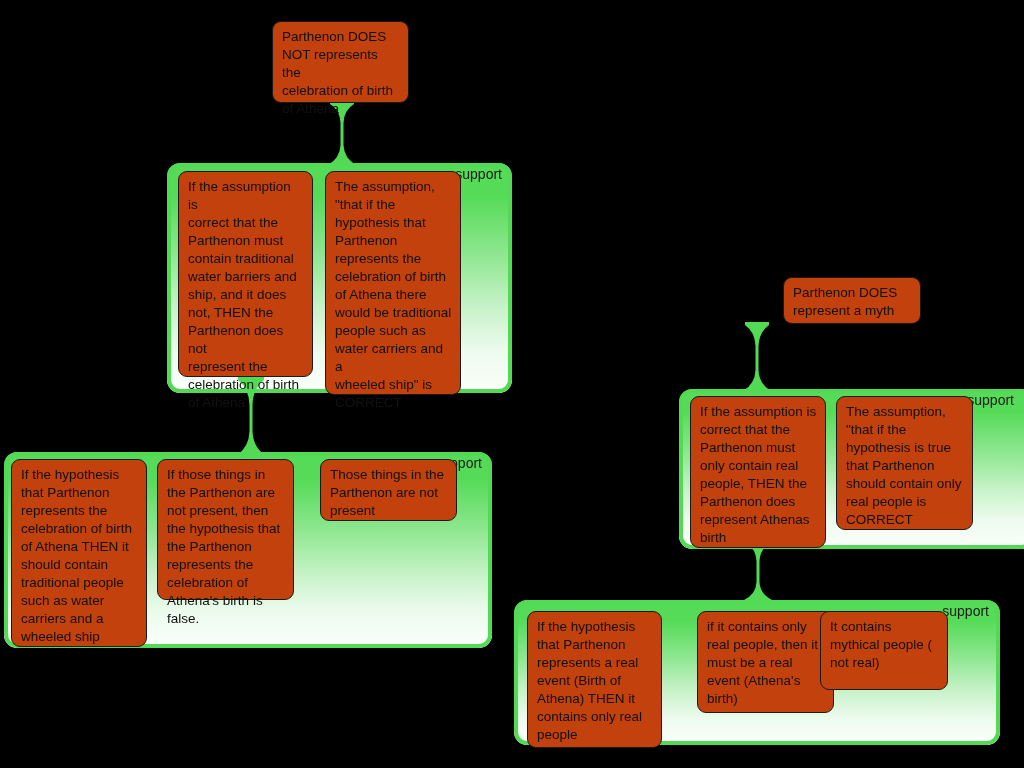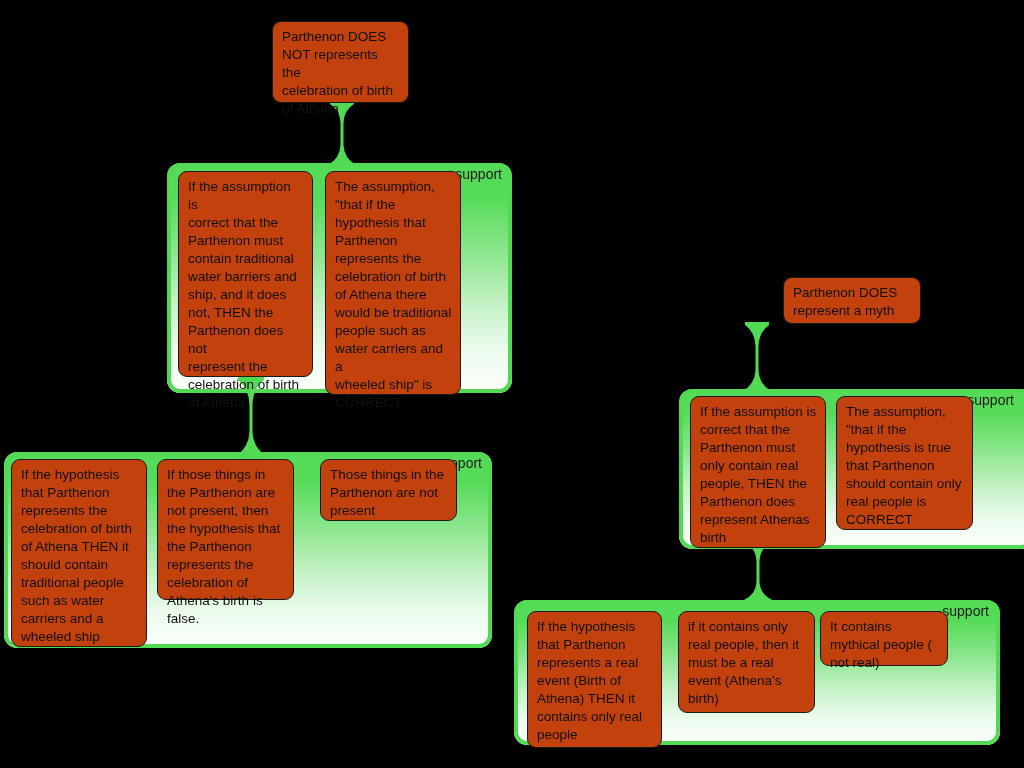--- a/index.html
+++ b/index.html
@@ -189,22 +189,22 @@
   <div class="panel" style="left:514px; top:600px; width:486px; height:145px;">
     <span class="panel-label" style="right:11px;">support</span>
   </div>
   <div class="node" style="left:527px; top:611px; width:135px; height:137px;">If the hypothesis
 that Parthenon
 represents a real
 event (Birth of
 Athena) THEN it
 contains only real
 people</div>
-  <div class="node" style="left:678px; top:611px; width:137px; height:102px;">if it contains only
+  <div class="node" style="left:697px; top:611px; width:137px; height:102px;">if it contains only
 real people, then it
 must be a real
 event (Athena's
 birth)</div>
-  <div class="node" style="left:820px; top:611px; width:128px; height:55px;">It contains
+  <div class="node" style="left:820px; top:611px; width:128px; height:79px;">It contains
 mythical  people (
 not real)</div>
 
 </div>
 
 </body></html>

